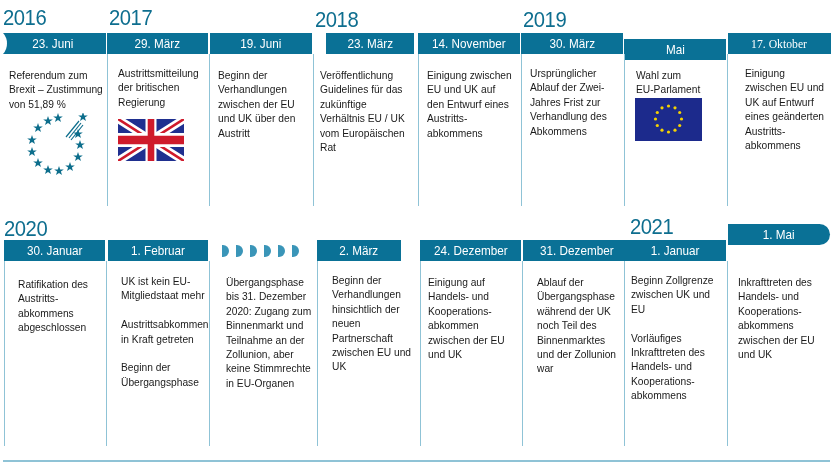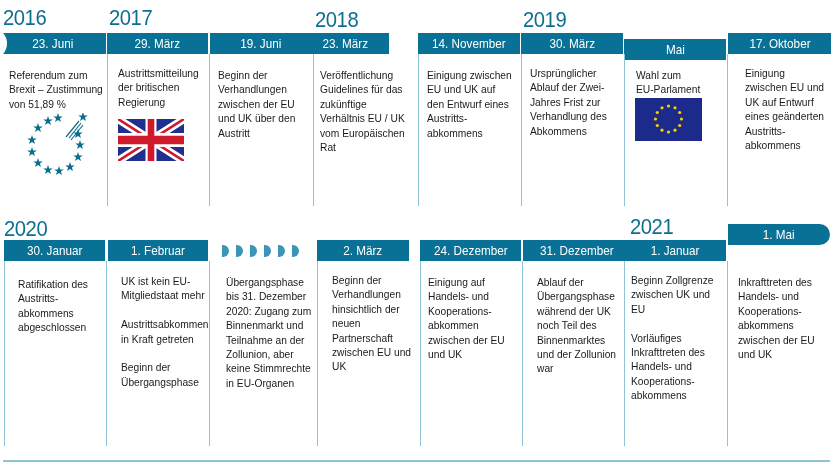--- a/index.html
+++ b/index.html
@@ -89,21 +89,21 @@
   </div>
 
   <div class="col" style="left:210px;top:33px;width:102px;height:175px;">
     <div class="hdr"><span>19. Juni</span></div>
   </div>
   <div class="vline" style="left:209px;top:54px;height:152px;"></div>
   <div class="body" style="left:218px;top:68px;width:94px;">
     <p>Beginn der Verhandlungen zwischen der EU und UK über den Austritt</p>
   </div>
 
-  <div class="col" style="left:301px;top:33px;width:88px;height:175px;">
+  <div class="col" style="left:326px;top:33px;width:88px;height:175px;">
     <div class="hdr"><span>23. März</span></div>
   </div>
   <div class="vline" style="left:313px;top:54px;height:152px;"></div>
   <div class="body" style="left:320px;top:68px;width:96px;">
     <p>Veröffentlichung Guidelines für das zukünftige Verhältnis EU / UK vom Europäischen Rat</p>
   </div>
 
   <div class="col" style="left:418px;top:33px;width:102px;height:175px;">
     <div class="hdr"><span>14. November</span></div>
   </div>
@@ -140,21 +140,21 @@
         <circle cx="33.5" cy="34" r="1.6"></circle>
           <circle cx="27" cy="32.2" r="1.6"></circle>
           <circle cx="22.3" cy="27.5" r="1.6"></circle>
         <circle cx="20.5" cy="21" r="1.6"></circle>
           <circle cx="22.3" cy="14.5" r="1.6"></circle>
           <circle cx="27" cy="9.8" r="1.6"></circle>
       </g>
     </svg>
   </div>
 
-  <div class="col" style="left:728px;top:33px;width:103px;height:175px;">
+  <div class="col" style="left:728px;top:33px;width:103px;height:175px;font-family:Liberation Serif, serif;">
     <div class="hdr"><span>17. Oktober</span></div>
   </div>
   <div class="vline" style="left:727px;top:54px;height:152px;"></div>
   <div class="body" style="left:745px;top:66px;width:86px;">
     <p>Einigung zwischen EU und UK auf Entwurf eines geänderten Austritts-abkommens</p>
   </div>
 </div>
 
 <div>
 
@@ -182,21 +182,21 @@
     <div class="dot"></div>
     <div class="dot"></div>
     <div class="dot"></div>
     <div class="dot"></div>
   </div>
   <div class="vline" style="left:209px;top:261px;height:185px;"></div>
   <div class="body" style="left:226px;top:275px;width:92px;">
     <p>Übergangsphase bis 31. Dezember 2020: Zugang zum Binnenmarkt und Teilnahme an der Zollunion, aber keine Stimmrechte in EU-Organen</p>
   </div>
 
-  <div class="col" style="left:317px;top:240px;width:92px;height:21px;">
+  <div class="col" style="left:317px;top:240px;width:84px;height:21px;">
     <div class="hdr"><span>2. März</span></div>
   </div>
   <div class="vline" style="left:317px;top:261px;height:185px;"></div>
   <div class="body" style="left:332px;top:273px;width:88px;">
     <p>Beginn der Verhandlungen hinsichtlich der neuen Partnerschaft zwischen EU und UK</p>
   </div>
 
   <div class="col" style="left:420px;top:240px;width:101px;height:21px;">
     <div class="hdr"><span>24. Dezember</span></div>
   </div>

